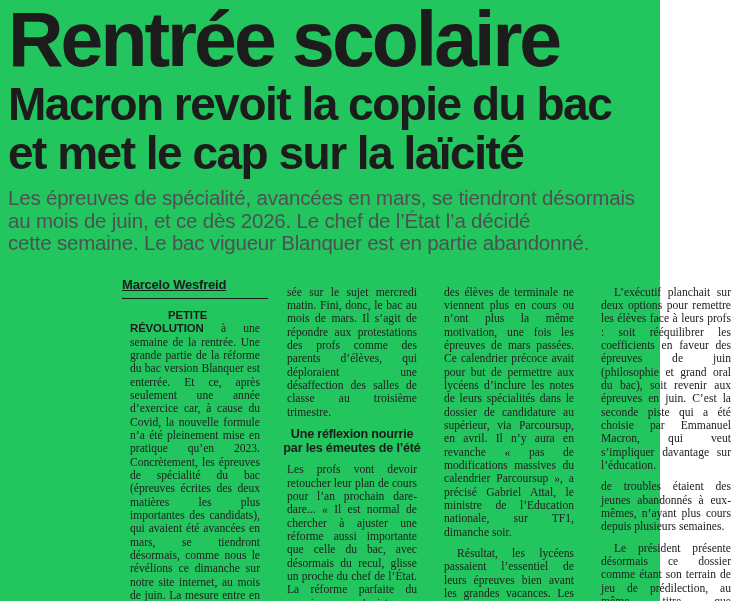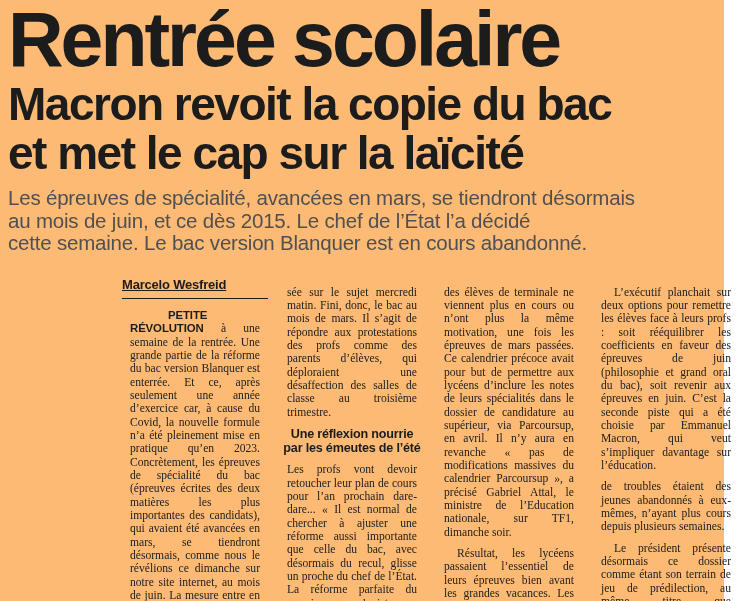--- a/index.html
+++ b/index.html
@@ -8,23 +8,23 @@
     background: #ffffff;
   }
   body {
     width: 746px;
     height: 601px;
     overflow: hidden;
     font-family: "Liberation Serif", serif;
     color: #212121;
   }
   .page {
-    width: 724px;
+    width: 660px;
     height: 601px;
-    background: #fdba74;
+    background: #22c55e;
     position: relative;
   }
 
   
   .header {
     padding: 2px 6px 0 8px;
   }
   .headline {
     margin: 0;
     font-family: "Liberation Sans", sans-serif;
@@ -126,22 +126,22 @@
 <div class="page">
 
   <header class="header">
     <h1 class="headline">Rentrée scolaire</h1>
     <h2 class="subheadline">
       <span class="sub-line">Macron revoit la copie du bac</span>
       <span class="sub-line">et met le cap sur la laïcité</span>
     </h2>
     <p class="standfirst">
       <span class="standfirst-line">Les épreuves de spécialité, avancées en mars, se tiendront désormais</span>
-      <span class="standfirst-line">au mois de juin, et ce dès 2015. Le chef de l’État l’a décidé</span>
-      <span class="standfirst-line">cette semaine. Le bac version Blanquer est en cours abandonné.</span>
+      <span class="standfirst-line">au mois de juin, et ce dès 2026. Le chef de l’État l’a décidé</span>
+      <span class="standfirst-line">cette semaine. Le bac vigueur Blanquer est en partie abandonné.</span>
     </p>
   </header>
 
   <section class="article">
 
     <div class="col">
       <div class="byline">Marcelo Wesfreid</div>
       <hr class="byline-rule">
       <p class="para"><span class="lead-in">PETITE RÉVOLUTION</span> <span>à une semaine de la rentrée. Une grande partie de la réforme du bac version Blanquer est enterrée. Et ce, après seulement une année d’exercice car, à cause du Covid, la nouvelle formule n’a été pleinement mise en pratique qu’en 2023. Concrètement, les épreuves de spécialité du bac (épreuves écrites des deux matières les plus importantes des candidats), qui avaient été avancées en mars, se tiendront désormais, comme nous le révélions ce dimanche sur notre site internet, au mois de juin. La mesure entre en vigueur dès l’an prochain.</span></p>
       <p class="para indent">Emmanuel Macron a tranché lors d’une réunion à l’Ély-</p>

